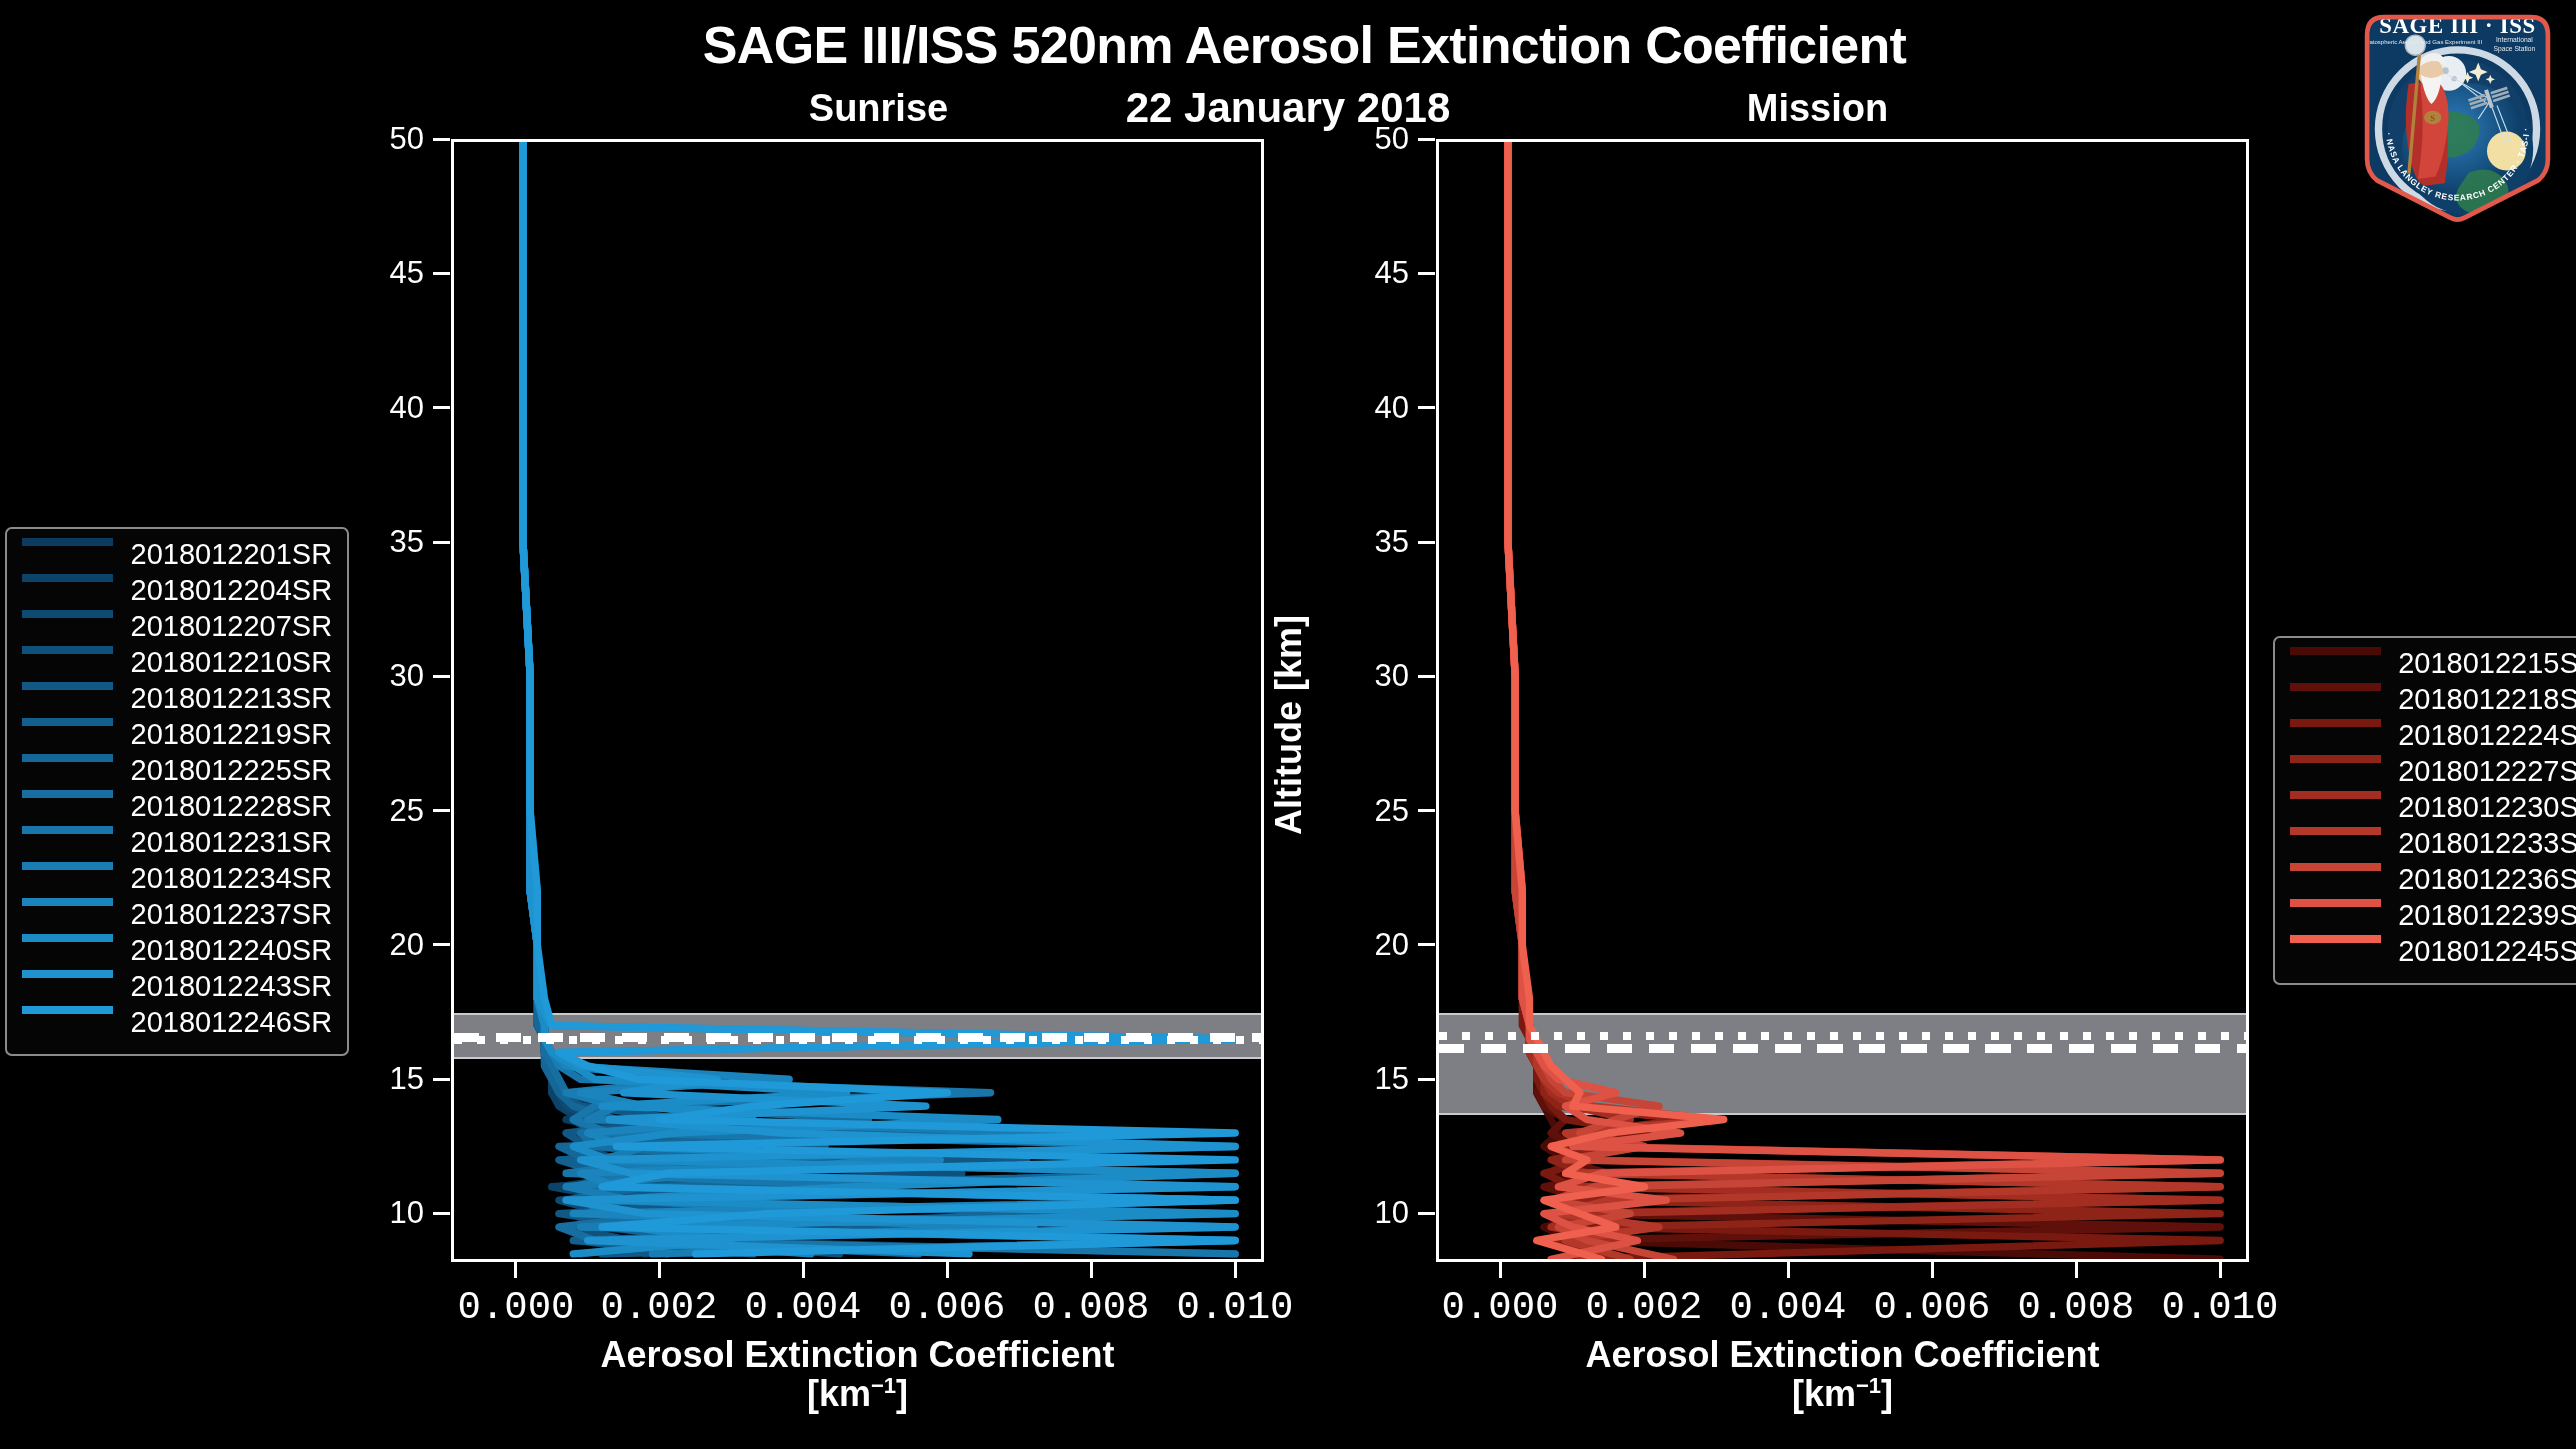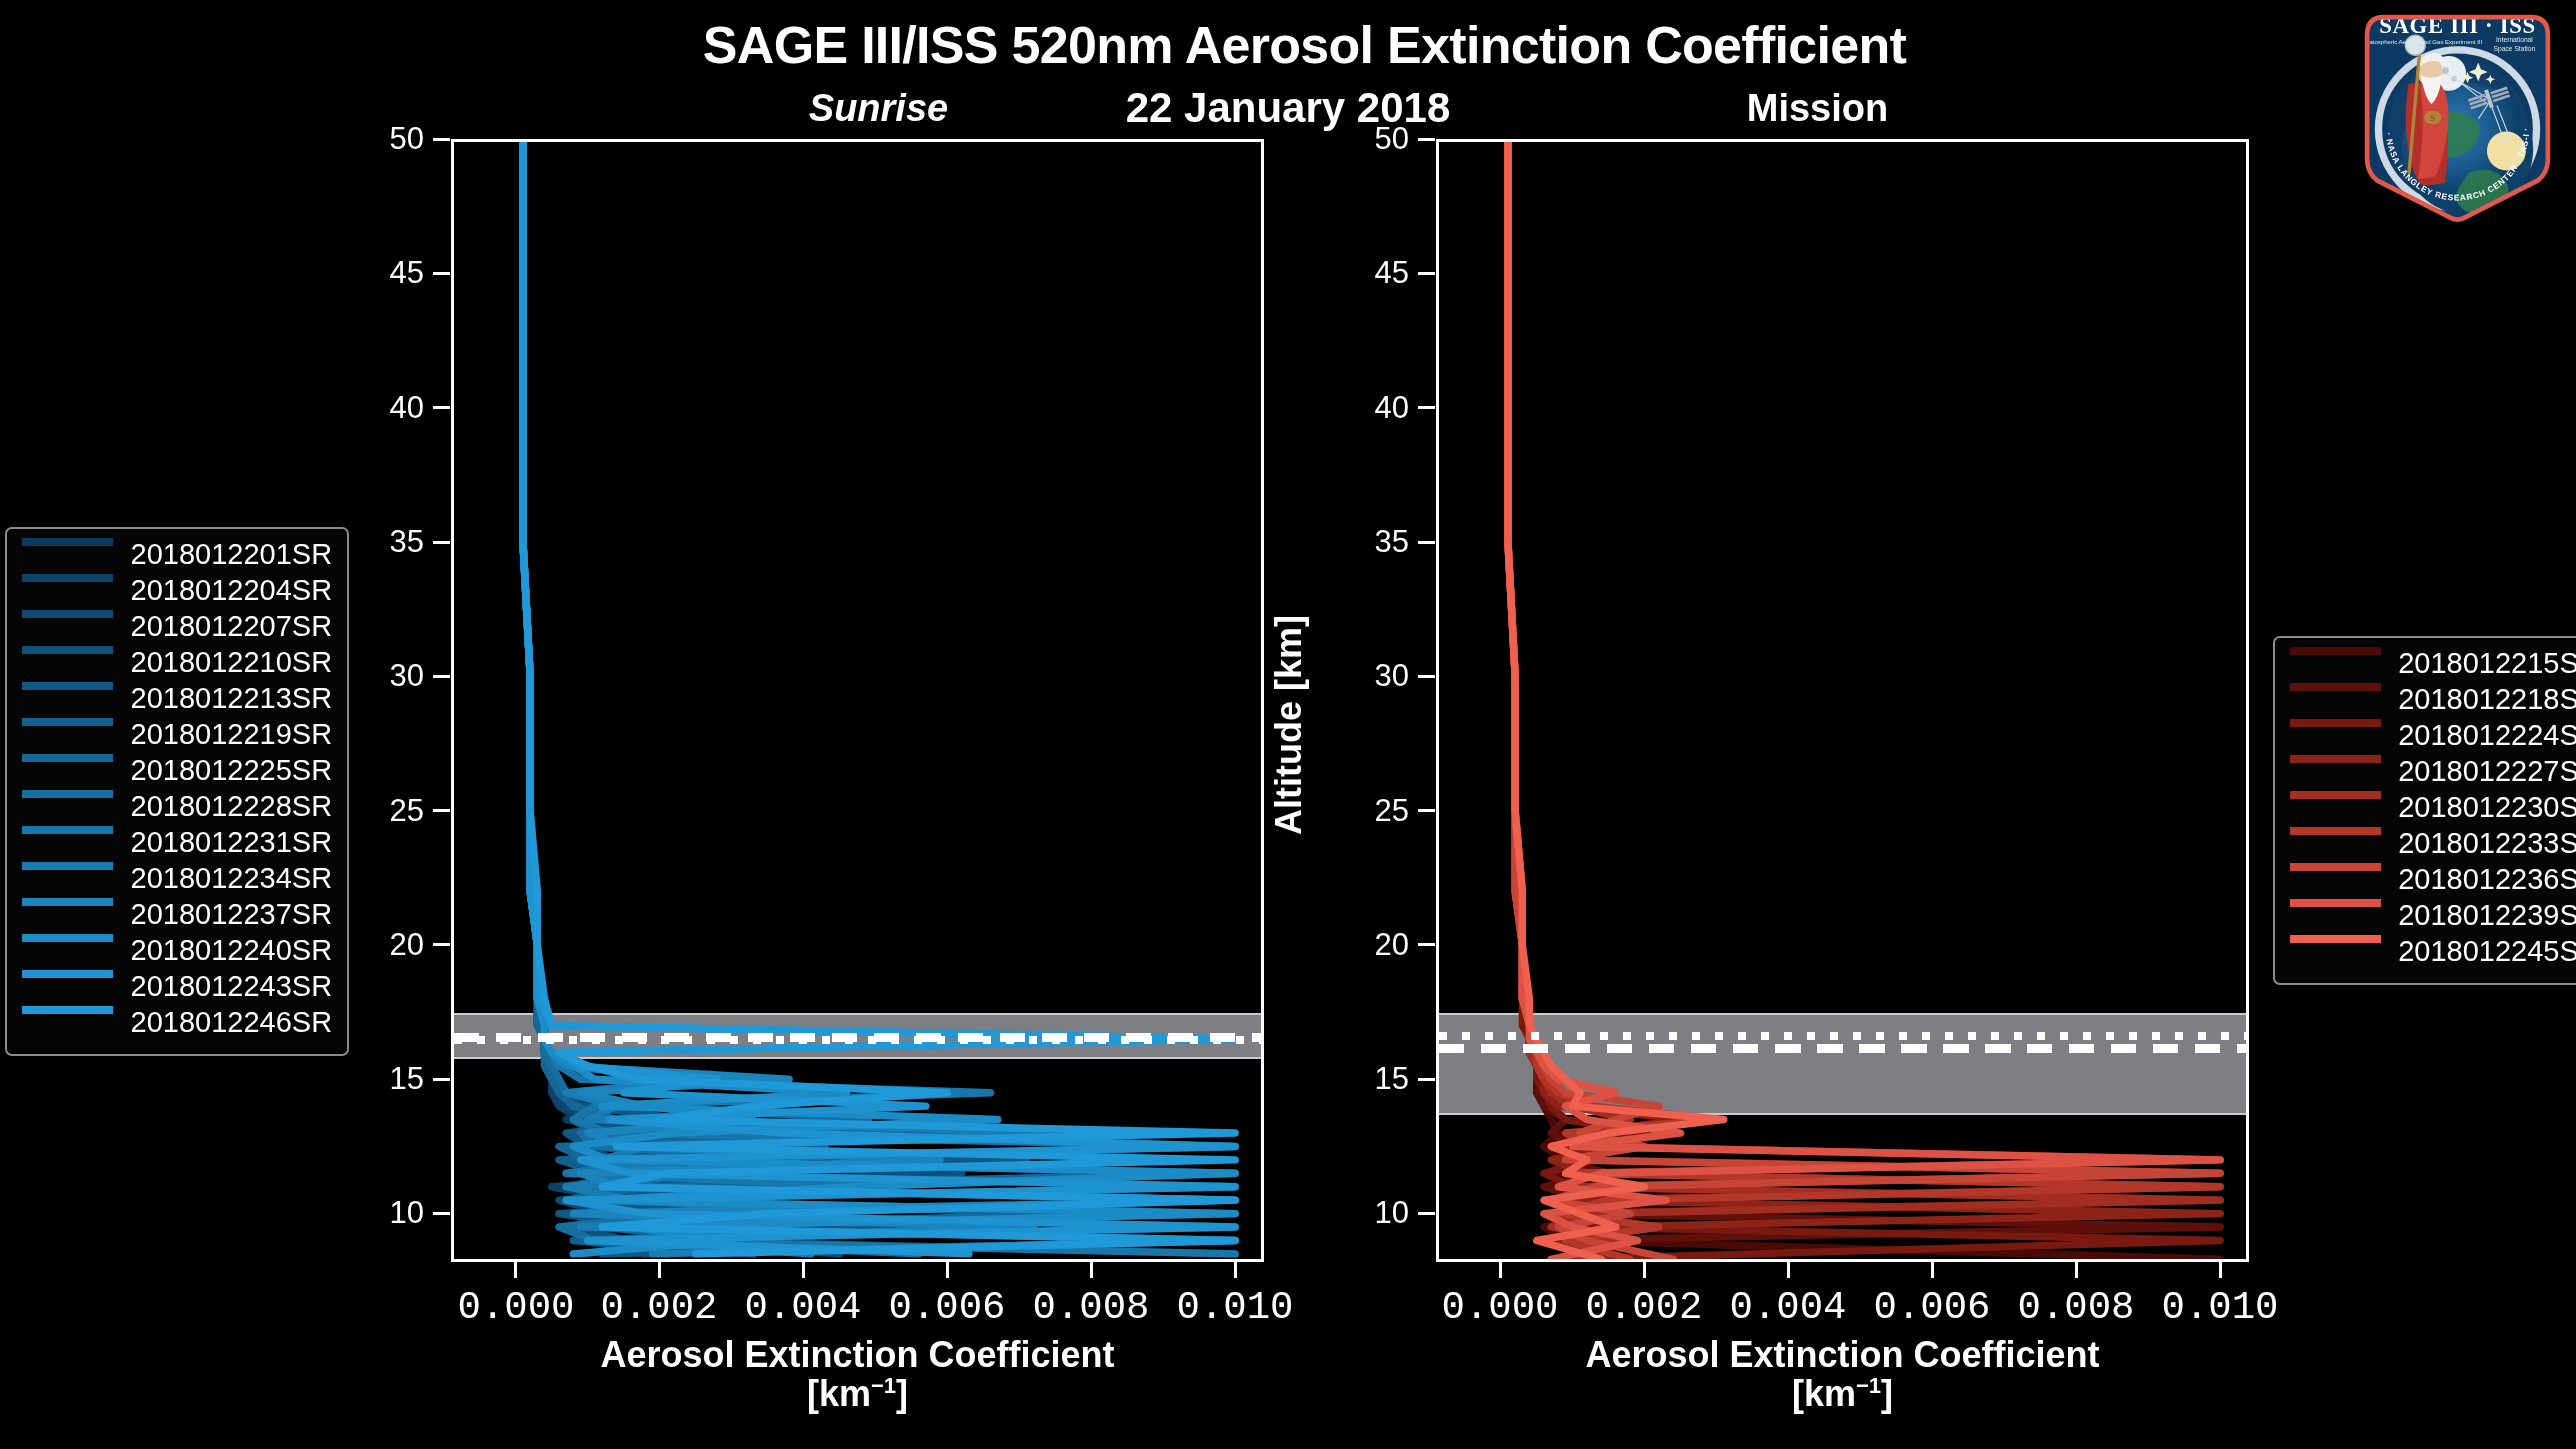--- a/index.html
+++ b/index.html
@@ -15,21 +15,21 @@
     position:absolute; left:0; right:0; top:14.8px;
     text-align:center; font-size:52px; font-weight:bold;
     letter-spacing:-0.7px; color:#fff;margin-left:33px;
   }
   #sub-title{
     position:absolute; left:0; right:0; top:84px;
     text-align:center; font-size:42px; font-weight:bold; color:#fff;
   }
   #label-sunrise{
     position:absolute; left:778px; top:87px; width:201px;
-    text-align:center; font-size:38px; font-weight:bold;font-style:italic;
+    text-align:center; font-size:38px; font-weight:bold;
   }
   #label-sunset{
     position:absolute; left:1717px; top:87px; width:201px;
     text-align:center; font-size:38px; font-weight:bold;
   }
 
   
   .panel{ position:absolute; }
   .plot-frame{
     position:absolute; border:3.4px solid #ffffff; background:#000;

